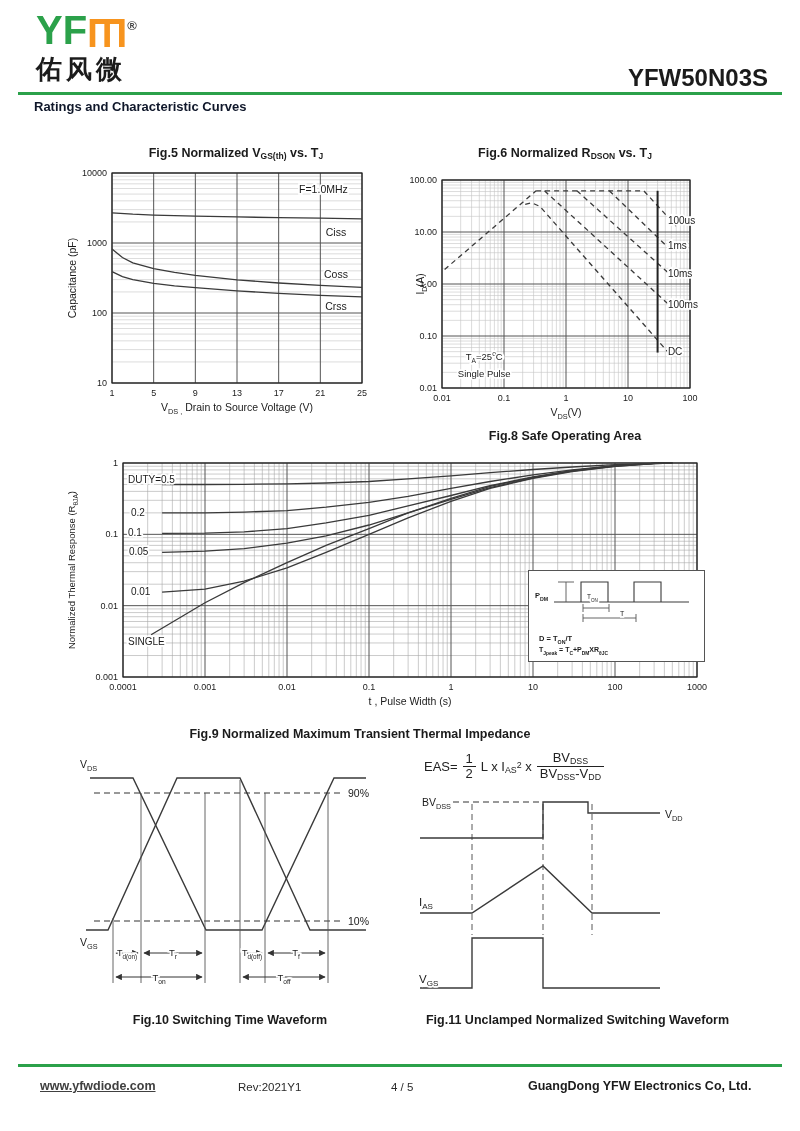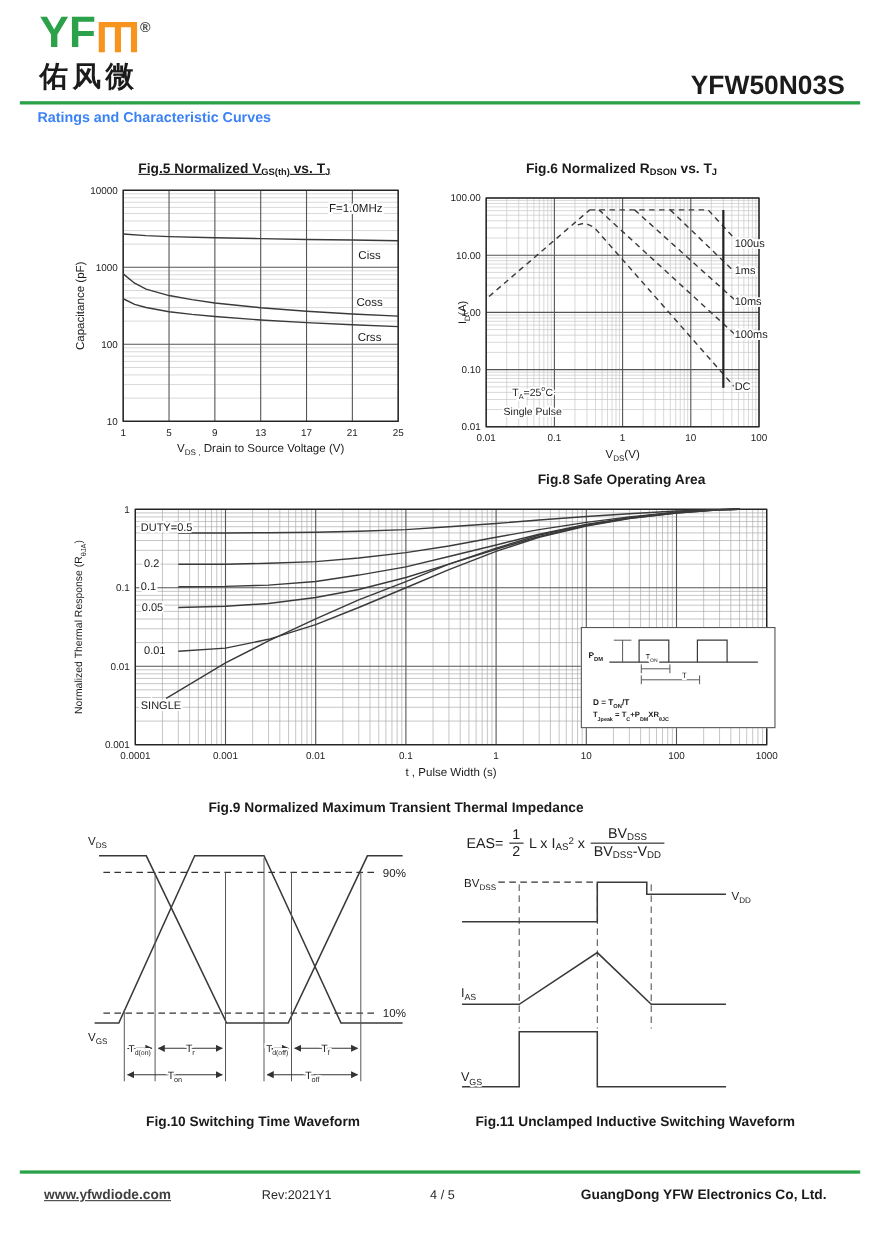--- a/index.html
+++ b/index.html
@@ -36,23 +36,23 @@
 <body>
 
 <div class="page">
 
   <div class="abs" style="left:36px;top:10px;">
     <div class="logo-line"><span style="color:#2ba14a">YF</span><span class="logo-w" style="color:#f7941e">Ш</span><span class="logo-reg">®</span></div>
     <div class="logo-cn">佑风微</div>
   </div>
   <div class="abs part-number" style="right:32px;top:64px;">YFW50N03S</div>
   <div class="abs rule" style="left:18px;top:92px;width:764px;background:#2ba14a;"></div>
-  <div class="abs section-title" style="left:34px;top:99px;color:#3b82f6;">Ratings and Characteristic Curves</div>
-
-  <div class="abs fig-title" style="left:53px;top:146px;width:320px;text-decoration:underline;"><span>Fig.5 Normalized V</span><span class="sub">GS(th)</span><span> vs. T</span><span class="sub">J</span></div>
+  <div class="abs section-title" style="left:34px;top:99px;color:#0f172a;">Ratings and Characteristic Curves</div>
+
+  <div class="abs fig-title" style="left:76px;top:146px;width:320px;"><span>Fig.5 Normalized V</span><span class="sub">GS(th)</span><span> vs. T</span><span class="sub">J</span></div>
   <div class="abs fig-title" style="left:410px;top:146px;width:310px;"><span>Fig.6 Normalized R</span><span class="sub">DSON</span><span> vs. T</span><span class="sub">J</span></div>
 
   <svg id="chart-cap" class="abs" style="left:60px;top:163px;" width="320" height="256">
       <g>
         <line x1="52" x2="302" y1="198.9279003035213" y2="198.9279003035213" stroke="#c4c4c4" stroke-width="0.6"></line>
         <line x1="52" x2="302" y1="186.60151216962362" y2="186.60151216962362" stroke="#c4c4c4" stroke-width="0.6"></line>
         <line x1="52" x2="302" y1="177.85580060704262" y2="177.85580060704262" stroke="#c4c4c4" stroke-width="0.6"></line>
         <line x1="52" x2="302" y1="171.0720996964787" y2="171.0720996964787" stroke="#c4c4c4" stroke-width="0.6"></line>
         <line x1="52" x2="302" y1="165.52941247314493" y2="165.52941247314493" stroke="#c4c4c4" stroke-width="0.6"></line>
         <line x1="52" x2="302" y1="160.843137199002" y2="160.843137199002" stroke="#c4c4c4" stroke-width="0.6"></line>
@@ -406,21 +406,21 @@
     <path class="thin dash" fill="none" style="stroke:#333;stroke-width:1.2" d="M38,8 H128"></path>
     <path class="thin dash" fill="none" style="stroke:#444" d="M57,10 V141 M128,10 V141 M177,10 V141"></path>
     <path class="trace" d="M5,44 H128 V8 H173 V19 H245"></path>
     <path class="trace" d="M5,119 H57 L128,72 L177,119 H245"></path>
     <path class="trace" d="M5,194 H57 V144 H128 V194 H245"></path>
     <text class="halo" x="36" y="12" font-size="10.5" text-anchor="end"><tspan>BV</tspan><tspan dy="3" font-size="70%">DSS</tspan></text>
     <text class="halo" x="250" y="24" font-size="10.5"><tspan>V</tspan><tspan dy="3" font-size="70%">DD</tspan></text>
     <text class="halo" x="4" y="112" font-size="11.5"><tspan>I</tspan><tspan dy="3" font-size="70%">AS</tspan></text>
     <text class="halo" x="4" y="189" font-size="11.5"><tspan>V</tspan><tspan dy="3" font-size="70%">GS</tspan></text>
   </svg>
-  <div class="abs caption" style="left:405px;top:1013px;width:345px;">Fig.11 Unclamped Inductive Switching Waveform</div>
+  <div class="abs caption" style="left:405px;top:1013px;width:345px;">Fig.11 Unclamped Normalized Switching Waveform</div>
 
   <div class="abs rule" style="left:18px;top:1064px;width:764px;background:#2ba14a;"></div>
   <a class="abs footer-site" style="left:40px;top:1079px;color:#404040;">www.yfwdiode.com</a>
   <span class="abs footer-txt" style="left:238px;top:1081px;">Rev:2021Y1</span>
   <span class="abs footer-txt" style="left:391px;top:1081px;">4 / 5</span>
   <span class="abs footer-co" style="left:528px;top:1079px;">GuangDong YFW Electronics Co, Ltd.</span>
 
 </div>
 
 </body></html>

